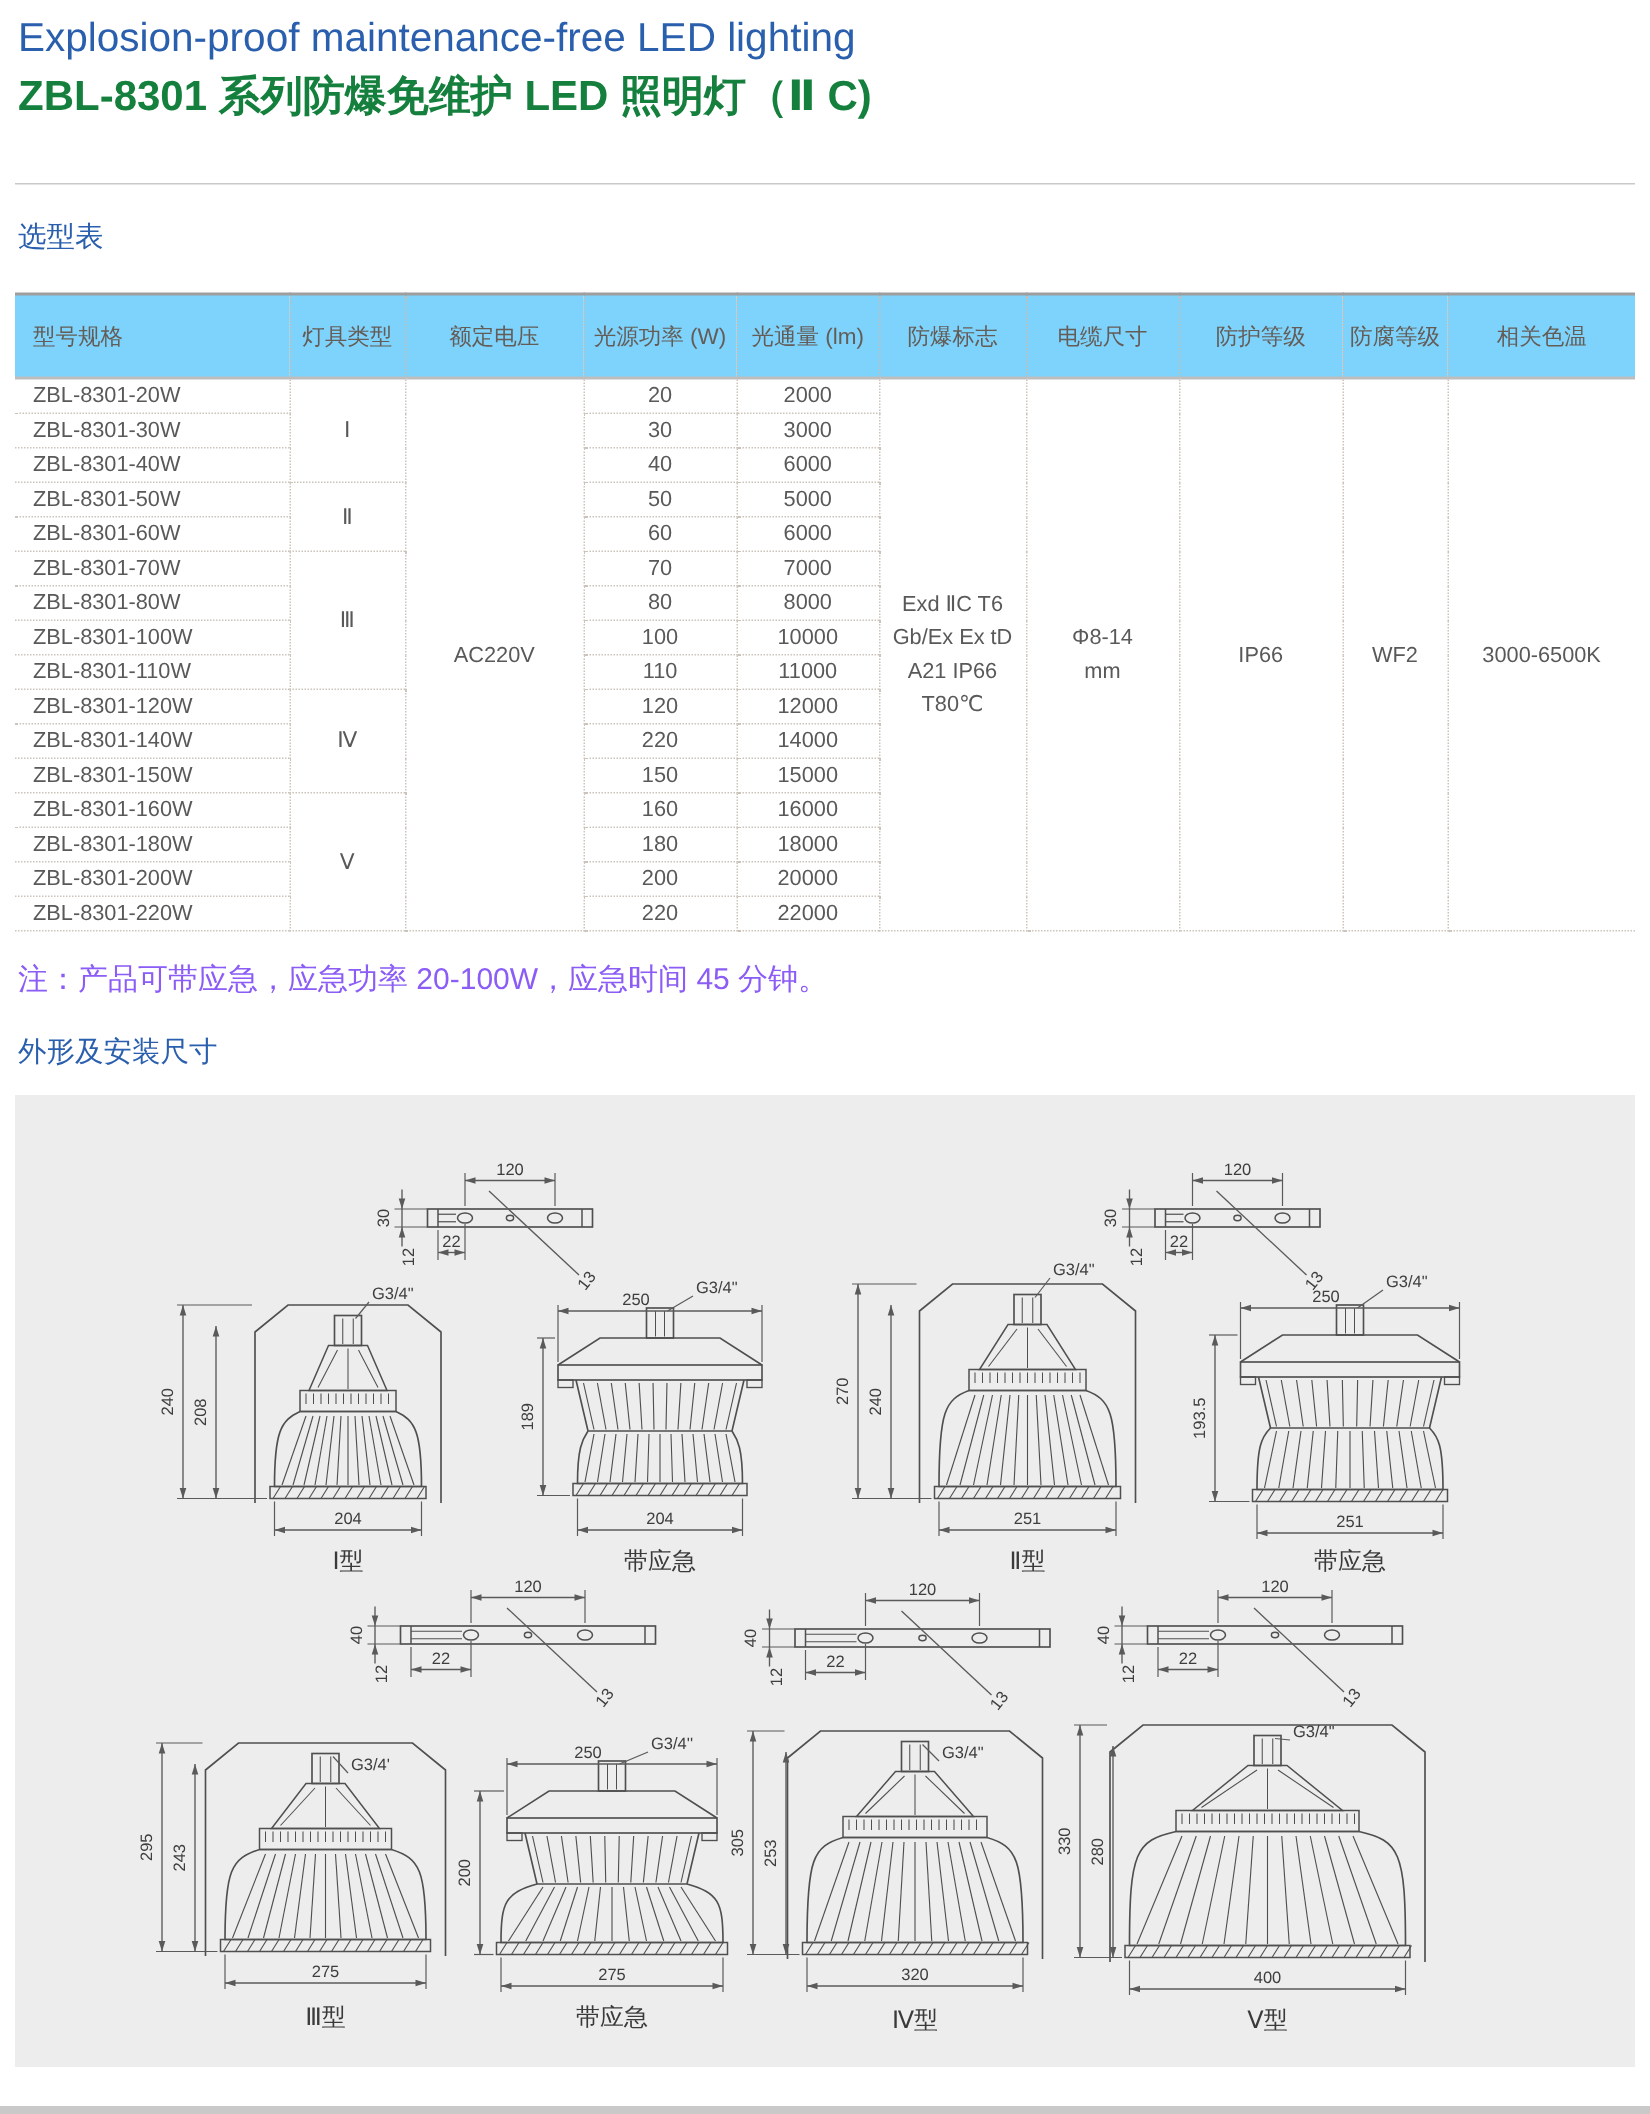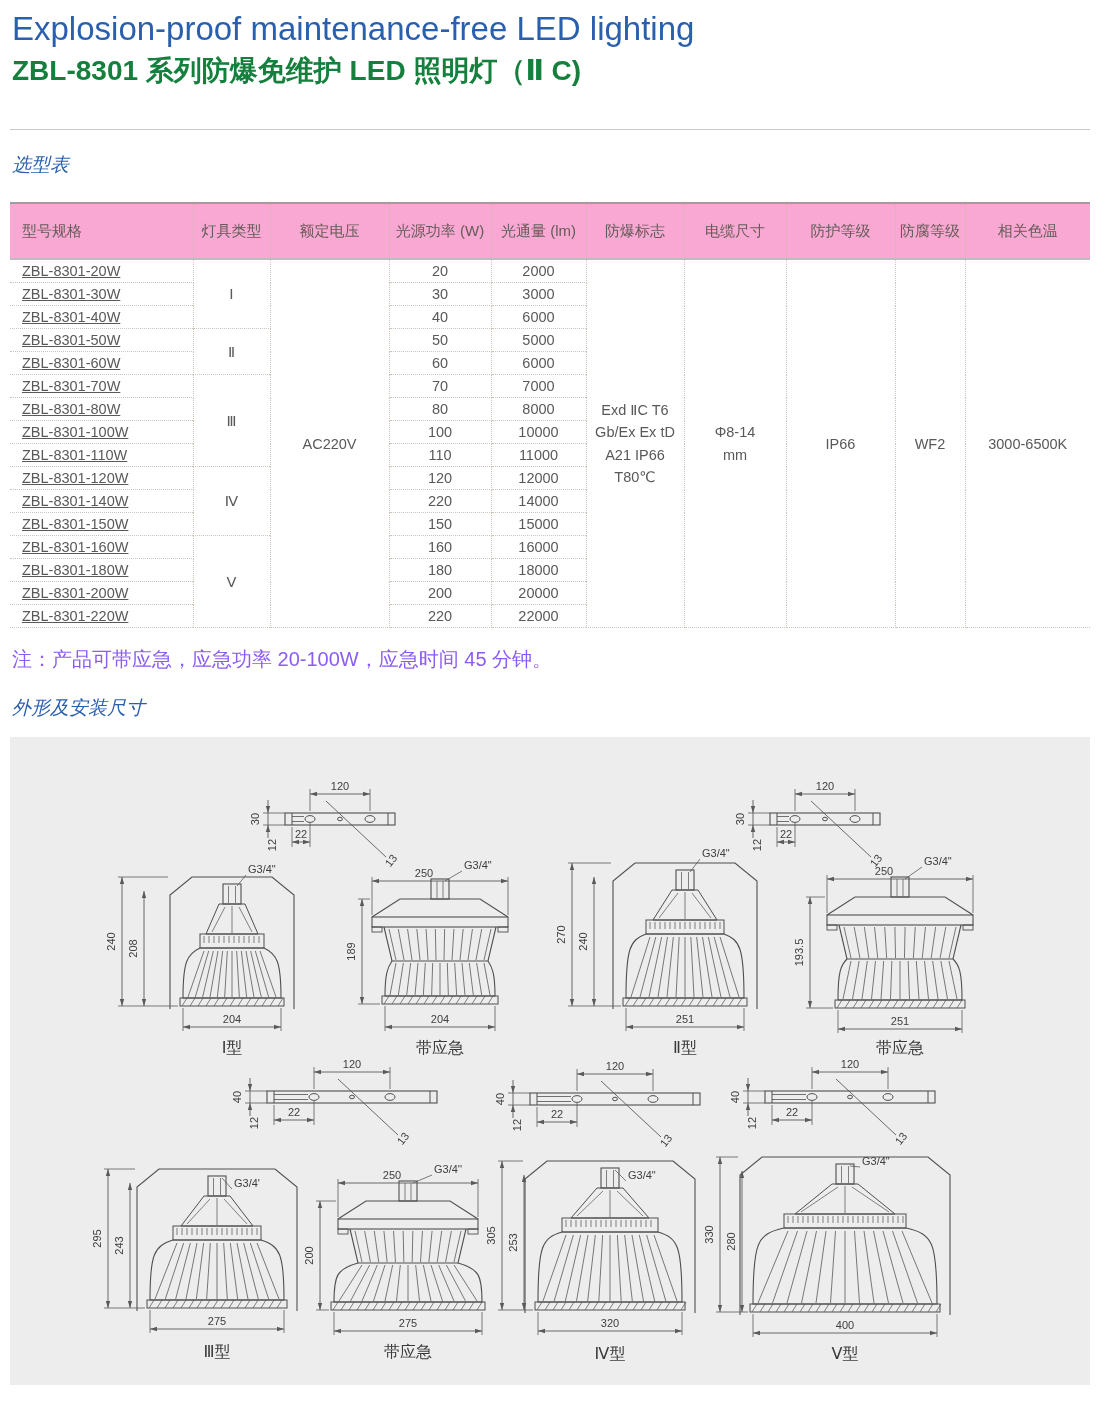--- a/index.html
+++ b/index.html
@@ -1,27 +1,27 @@
 <!DOCTYPE html>
 <html><head>
 <meta charset="utf-8">
 <style>
   html,body{margin:0;padding:0;background:#fff;}
   body{width:1100px;min-height:1409px;font-family:"Liberation Sans","DejaVu Sans",sans-serif;position:relative;}
-  .title-en{margin:10px 0 0 12px;font-size:33px;font-weight:400;color:#2a5fae;line-height:1.15;}
+  .title-en{margin:10px 0 0 12px;font-size:27px;font-weight:400;color:#2a5fae;line-height:1.15;}
   .title-zh{margin:7px 0 0 12px;font-size:28px;font-weight:700;color:#15803d;line-height:1.15;}
   .rule{border:none;border-top:1px solid #c9c9c9;margin:42px 10px 0 10px;}
-  .sec-title{color:#2a5fae;font-size:19px;margin:22px 0 0 12px;font-style:italic;}
+  .sec-title{color:#2a5fae;font-size:19px;margin:22px 0 0 12px;}
   table.sel{border-collapse:collapse;table-layout:fixed;width:1080px;margin:24px 10px 0 10px;
     border-top:2px solid #9e9e9e;border-bottom:1px dotted #b2a89f;font-size:14.5px;color:#595959;}
-  table.sel th{background:#f9a8d4;font-weight:400;color:#645c56;height:52px;font-size:15px;
+  table.sel th{background:#7dd3fc;font-weight:400;color:#645c56;height:52px;font-size:15px;
     border-bottom:2px solid #bdbdbd;border-left:1px dotted #cbb9ae;text-align:center;}
   table.sel th:first-child{border-left:none;text-align:left;padding-left:12px;}
   table.sel td{border:1px dotted #ccc3bb;text-align:center;height:20px;padding:1px 2px;}
-  table.sel td.model{text-align:left;padding-left:12px;border-left:none;text-decoration:underline;}
+  table.sel td.model{text-align:left;padding-left:12px;border-left:none;}
   table.sel td.lastcol{border-right:none;}
   table.sel td.pre{white-space:pre-line;line-height:1.55;}
   .note{color:#8b5cf6;font-size:20px;margin:18px 0 0 12px;}
   .panel{background:#ededee;width:1080px;margin:16px 10px 0 10px;}
   .panel svg{display:block;}
   svg text{font-family:"Liberation Sans","DejaVu Sans",sans-serif;}
   .bottombar{height:6px;background:#c9c9c9;width:1100px;margin-top:26px;}
 </style>
 </head>
 <body>

